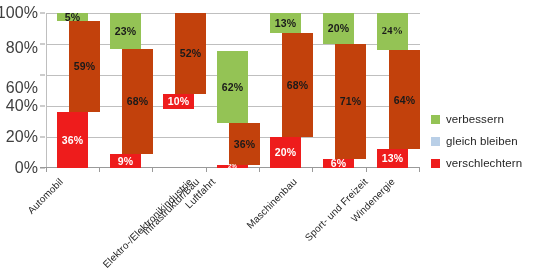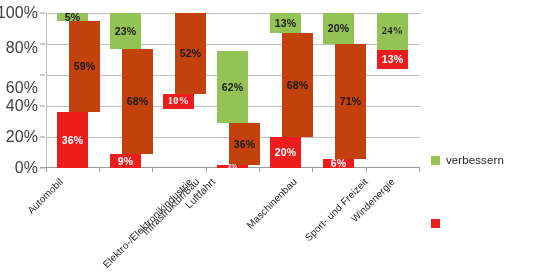--- a/index.html
+++ b/index.html
@@ -140,21 +140,20 @@
   #legend {
     position: absolute;
     left: 431px;
     top: 108px;
     width: 108px;
   }
   .legend-item {
     display: flex;
     align-items: center;
     height: 22px;
-    margin-top: 41px;
   }
   .legend-swatch {
     width: 9px;
     height: 9px;
     margin-right: 6px;
     flex: 0 0 auto;
   }
   .legend-text {
     font-size: 11.5px;
     color: #262626;
@@ -224,21 +223,21 @@
       </div>
       <div class="seg seg-red" style="height:9%;">
         <span class="seg-label lbl-light">9%</span>
       </div>
     </div>
 
     <div class="bar" style="left:117px; height:100%;">
       <div class="seg seg-blue" style="height:52%;">
         <span class="seg-label lbl-dark">52%</span>
       </div>
-      <div class="seg seg-red" style="height:10%;font-family:Liberation Serif, serif;">
+      <div class="seg seg-red" style="height:10%;">
         <span class="seg-label lbl-light">10%</span>
       </div>
     </div>
 
     <div class="bar" style="left:171px; height:100%;">
       <div class="seg seg-green" style="height:62%;margin-top:38px;">
         <span class="seg-label lbl-dark">62%</span>
       </div>
       <div class="seg seg-blue" style="height:36%;">
         <span class="seg-label lbl-dark">36%</span>
@@ -268,20 +267,23 @@
         <span class="seg-label lbl-dark">71%</span>
       </div>
       <div class="seg seg-red" style="height:6%;">
         <span class="seg-label lbl-light">6%</span>
       </div>
     </div>
 
     <div class="bar" style="left:331px; height:100%;">
       <div class="seg seg-green" style="height:24%;font-family:Liberation Serif, serif;">
         <span class="seg-label lbl-dark">24%</span>
+      </div>
+      <div class="seg seg-blue" style="height:64%;">
+        <span class="seg-label lbl-dark">64%</span>
       </div>
       <div class="seg seg-red" style="height:12%;">
         <span class="seg-label lbl-light">13%</span>
       </div>
     </div>
   </div>
 
   <div class="x-labels">
     <div class="x-label" style="left:-34px; top:4px;">Automobil</div>
     <div class="x-label" style="left:19px; top:4px;">Elektro-/Elektronikindustrie</div>
@@ -291,17 +293,22 @@
     <div class="x-label" style="left:232px; top:4px;">Sport- und Freizeit</div>
     <div class="x-label" style="left:286px; top:4px;">Windenergie</div>
   </div>
 
   <div id="legend">
     <div class="legend-item">
       <span class="legend-swatch" style="background:#94c355;"></span>
       <span class="legend-text">verbessern</span>
     </div>
     <div class="legend-item">
+      <span class="legend-swatch" style="background:#b9cfe7;"></span>
+      <span class="legend-text">gleich bleiben</span>
+    </div>
+    <div class="legend-item">
       <span class="legend-swatch" style="background:#ee1c1c;"></span>
+      <span class="legend-text">verschlechtern</span>
     </div>
   </div>
 
 </div>
 
 </body></html>

